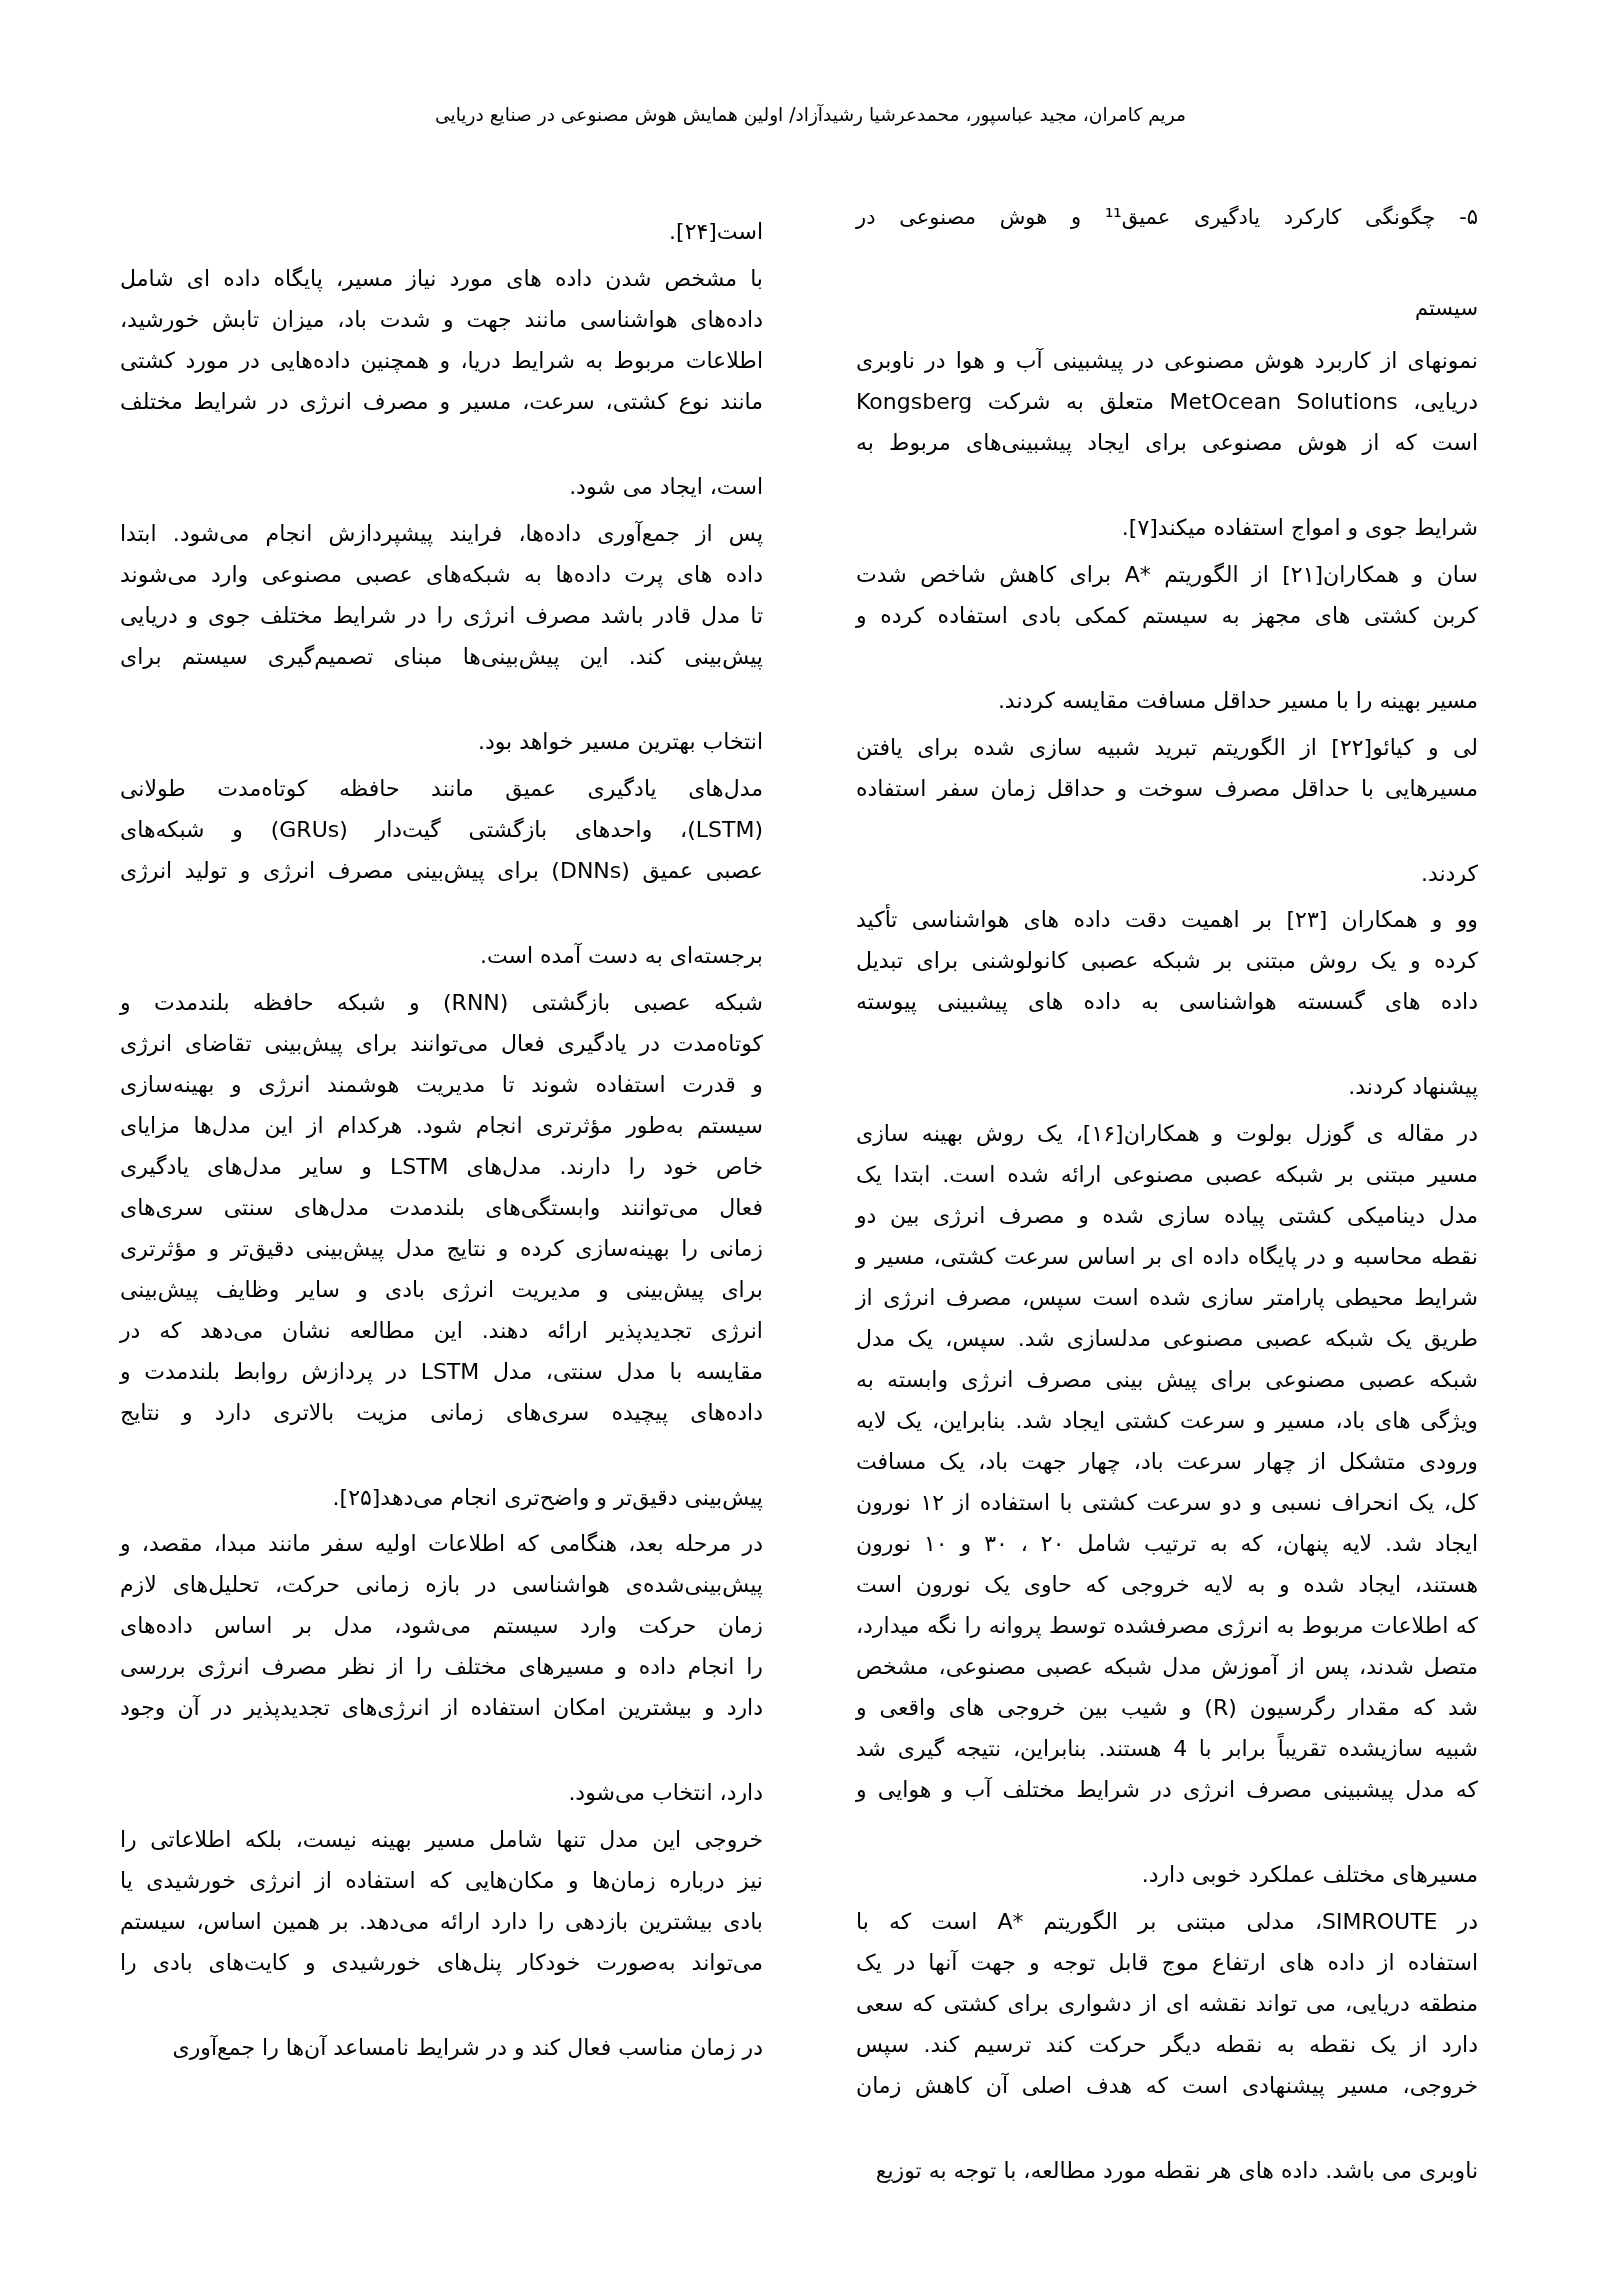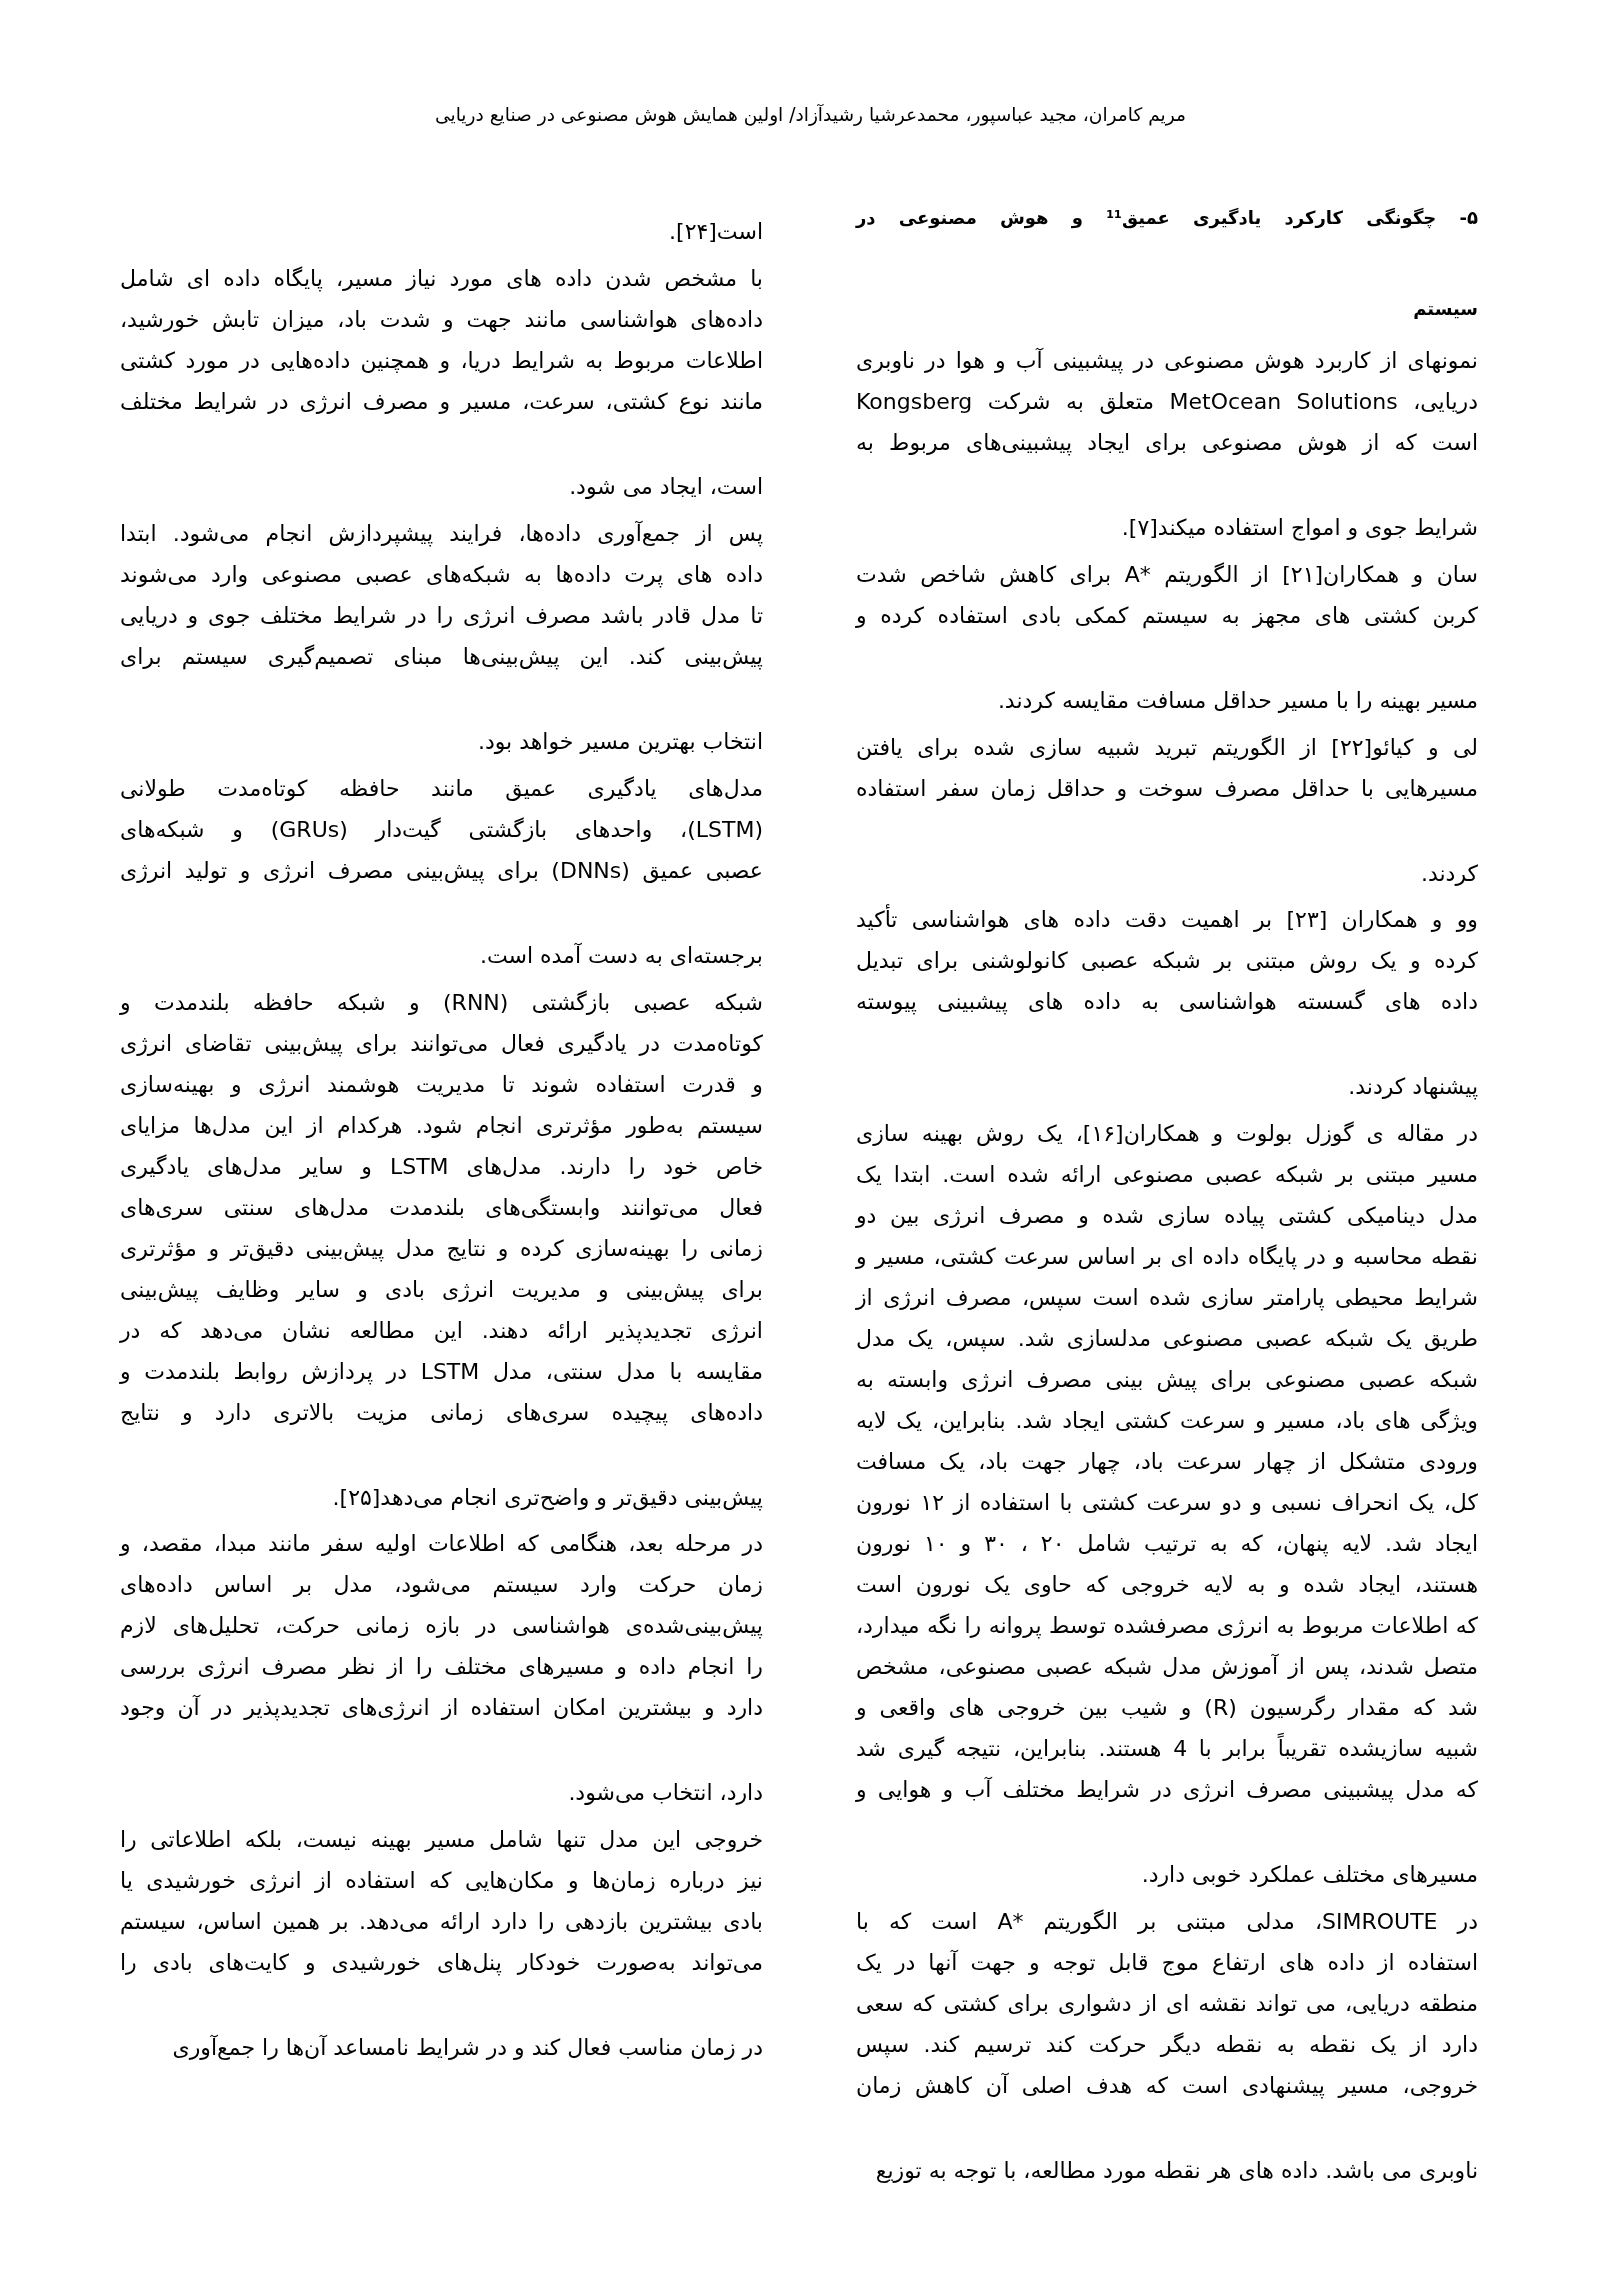--- a/index.html
+++ b/index.html
@@ -17,21 +17,21 @@
   }
   .col-right { left: 856px; width: 622px; }
   .col-left { left: 120px; width: 643px; top: 167px; }
   .line {
     display: block; white-space: nowrap; height: 41px;
     text-align: justify; text-align-last: justify;
   }
   .line.last { text-align-last: right; margin-top: 44px; }
   .para { display: block; margin-bottom: 5.9px; }
   .heading {
-    font-weight: bold; font-size: 18px; display: block; margin-top: 29px; margin-bottom: 7.8px;
+    font-weight: normal; font-size: 21px; display: block; margin-top: 29px; margin-bottom: 7.8px;
   }
   .heading .line { height: 47px; line-height: 47px; }
 </style>
 </head>
 <body>
 
 <div class="running-header">مریم کامران، مجید عباسپور، محمدعرشیا رشیدآزاد/ اولین همایش هوش مصنوعی در صنایع دریایی</div>
 
 <div class="column col-right" id="col-right">
   <div class="heading">
@@ -126,22 +126,22 @@
         <span class="line">فعال می‌توانند وابستگی‌های بلندمدت مدل‌های سنتی سری‌های</span>
         <span class="line">زمانی را بهینه‌سازی کرده و نتایج مدل پیش‌بینی دقیق‌تر و مؤثرتری</span>
         <span class="line">برای پیش‌بینی و مدیریت انرژی بادی و سایر وظایف پیش‌بینی</span>
         <span class="line">انرژی تجدیدپذیر ارائه دهند. این مطالعه نشان می‌دهد که در</span>
         <span class="line">مقایسه با مدل سنتی، مدل LSTM در پردازش روابط بلندمدت و</span>
         <span class="line">داده‌های پیچیده سری‌های زمانی مزیت بالاتری دارد و نتایج</span>
         <span class="line last">پیش‌بینی دقیق‌تر و واضح‌تری انجام می‌دهد[۲۵].</span>
       </div>
       <div class="para">
         <span class="line">در مرحله بعد، هنگامی که اطلاعات اولیه سفر مانند مبدا، مقصد، و</span>
+        <span class="line">پیش‌بینی‌شده‌ی هواشناسی در بازه زمانی حرکت، تحلیل‌های لازم</span>
         <span class="line">زمان حرکت وارد سیستم می‌شود، مدل بر اساس داده‌های</span>
-        <span class="line">پیش‌بینی‌شده‌ی هواشناسی در بازه زمانی حرکت، تحلیل‌های لازم</span>
         <span class="line">را انجام داده و مسیرهای مختلف را از نظر مصرف انرژی بررسی</span>
         <span class="line">دارد و بیشترین امکان استفاده از انرژی‌های تجدیدپذیر در آن وجود</span>
         <span class="line last">دارد، انتخاب می‌شود.</span>
       </div>
       <div class="para">
         <span class="line">خروجی این مدل تنها شامل مسیر بهینه نیست، بلکه اطلاعاتی را</span>
         <span class="line">نیز درباره زمان‌ها و مکان‌هایی که استفاده از انرژی خورشیدی یا</span>
         <span class="line">بادی بیشترین بازدهی را دارد ارائه می‌دهد. بر همین اساس، سیستم</span>
         <span class="line">می‌تواند به‌صورت خودکار پنل‌های خورشیدی و کایت‌های بادی را</span>
         <span class="line last">در زمان مناسب فعال کند و در شرایط نامساعد آن‌ها را جمع‌آوری</span>

